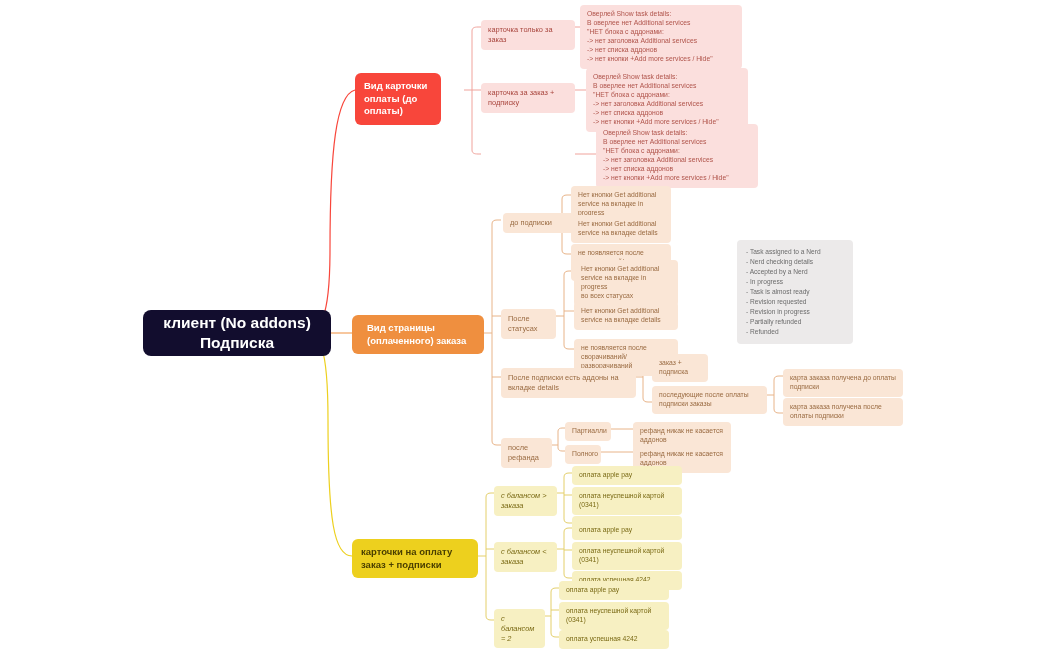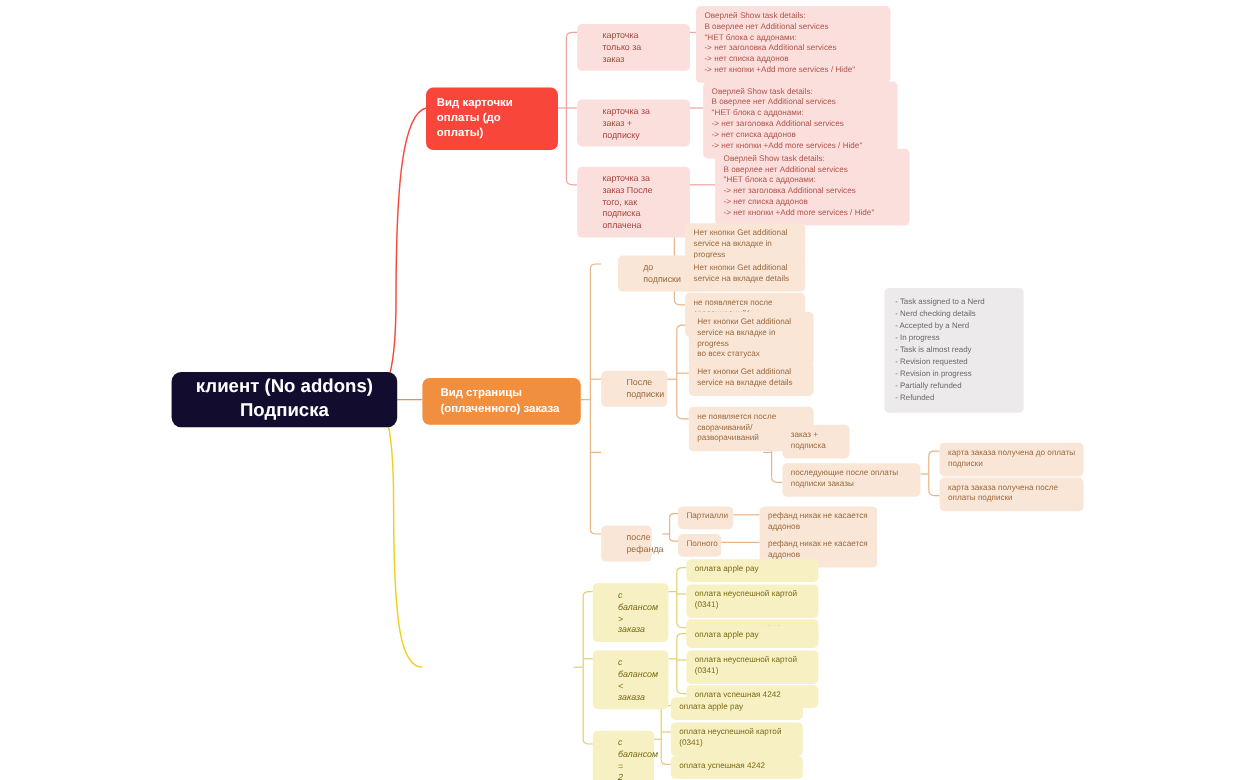--- a/index.html
+++ b/index.html
@@ -18,21 +18,21 @@
     font-size:15.5px;font-weight:700;text-align:center;
     display:flex;align-items:center;justify-content:center;
     padding:8px 10px;
   }
   
   .head{color:#ffffff;font-size:9.5px;font-weight:700;padding:7px 9px;border-radius:6px;}
   .head.red{background:#f8463b;}
   .head.orange{background:#ef8f3f;padding-left:15px;}
   .head.yellow{background:#edd01e;color:#4a3f00;}
   
-  .l2{font-size:7.4px;padding:5px 21px;border-radius:4px;}
+  .l2{font-size:7.4px;padding:5px 7px;border-radius:4px;}
   .l2.red{background:#fbdfdd;color:#a8453d;}
   .l2.orange{background:#fae6d6;color:#9a6b42;}
   .l2.yellow{background:#f7f0c2;color:#7a6a15;font-style:italic;}
   
   .l3{font-size:6.8px;padding:5px 7px;border-radius:4px;}
   .l3.red{background:#fbdfdd;color:#b0544b;}
   .l3.orange{background:#fae6d6;color:#9a6b42;}
   .l3.yellow{background:#f7f0c2;color:#7a6a15;}
   
   .l4{font-size:6.8px;padding:5px 7px;border-radius:4px;background:#fae6d6;color:#9a6b42;}
@@ -121,25 +121,24 @@
     <path d="M545,616 L551,616" stroke="#e4cf6b" stroke-width="1" fill="none"></path>
     <path d="M551,592 L551,633" stroke="#e4cf6b" stroke-width="1" fill="none"></path>
     <path d="M551,592 C551,589 553,588 556,588 L559,588" stroke="#e4cf6b" stroke-width="1" fill="none"></path>
     <path d="M551,610 L559,610" stroke="#e4cf6b" stroke-width="1" fill="none"></path>
     <path d="M551,633 C551,636 553,637 556,637 L559,637" stroke="#e4cf6b" stroke-width="1" fill="none"></path>
   </svg>
 
   <div class="node root" style="left:143px;top:310px;width:188px;height:46px;">клиент (No addons)
 Подписка</div>
 
-  <div class="node head red" style="left:355px;top:73px;width:110px;">Вид карточки оплаты (до оплаты)</div>
+  <div class="node head red" style="left:355px;top:73px;width:86px;">Вид карточки оплаты (до оплаты)</div>
 
   <div class="node l2 red" style="left:481px;top:20px;width:94px;">карточка только за заказ</div>
   <div class="node l2 red" style="left:481px;top:83px;width:94px;">карточка за заказ + подписку</div>
-  <div class="node l2 red" style="left:481px;top:139px;width:94px;">карточка за заказ После того, как подписка оплачена</div>
 
   <div class="node l3 red" style="left:580px;top:5px;width:162px;">Оверлей Show task details:
 В оверлее нет Additional services
 "НЕТ блока с аддонами:
   -&gt; нет заголовка Additional services
   -&gt; нет списка аддонов
   -&gt; нет кнопки +Add more services / Hide"</div>
   <div class="node l3 red" style="left:586px;top:68px;width:162px;">Оверлей Show task details:
 В оверлее нет Additional services
 "НЕТ блока с аддонами:
@@ -148,52 +147,54 @@
   -&gt; нет кнопки +Add more services / Hide"</div>
   <div class="node l3 red" style="left:596px;top:124px;width:162px;">Оверлей Show task details:
 В оверлее нет Additional services
 "НЕТ блока с аддонами:
   -&gt; нет заголовка Additional services
   -&gt; нет списка аддонов
   -&gt; нет кнопки +Add more services / Hide"</div>
 
   <div class="node head orange" style="left:352px;top:315px;width:132px;">Вид страницы (оплаченного) заказа</div>
 
-  <div class="node l2 orange" style="left:515px;top:213px;width:72px;">до подписки</div>
+  <div class="node l2 orange" style="left:503px;top:213px;width:72px;">до подписки</div>
   <div class="node l3 orange" style="left:571px;top:186px;width:100px;">Нет кнопки Get additional service на вкладке in progress</div>
   <div class="node l3 orange" style="left:571px;top:215px;width:100px;">Нет кнопки Get additional service на вкладке details</div>
   <div class="node l3 orange" style="left:571px;top:244px;width:100px;">не появляется после сворачиваний/ разворачиваний</div>
 
-  <div class="node l2 orange" style="left:501px;top:309px;width:55px;">После подписки</div>
+  <div class="node l2 orange" style="left:501px;top:309px;width:55px;">После статусах</div>
   <div class="node l3 orange" style="left:574px;top:260px;width:104px;">Нет кнопки Get additional service на вкладке in progress
 во всех статусах</div>
   <div class="node l3 orange" style="left:574px;top:302px;width:104px;">Нет кнопки Get additional service на вкладке details</div>
   <div class="node l3 orange" style="left:574px;top:339px;width:104px;">не появляется после сворачиваний/ разворачиваний</div>
 
+  <div class="node l2 orange" style="left:501px;top:368px;width:135px;">После подписки есть аддоны на вкладке details</div>
   <div class="node l3 orange" style="left:652px;top:354px;width:56px;">заказ + подписка</div>
   <div class="node l3 orange" style="left:652px;top:386px;width:115px;">последующие после оплаты подписки заказы</div>
   <div class="node l4" style="left:783px;top:369px;width:120px;">карта заказа получена до оплаты подписки</div>
   <div class="node l4" style="left:783px;top:398px;width:120px;">карта заказа получена после оплаты подписки</div>
 
-  <div class="node l2 orange" style="left:501px;top:438px;width:30px;">после рефанда</div>
+  <div class="node l2 orange" style="left:501px;top:438px;width:51px;">после рефанда</div>
   <div class="node l3 orange" style="left:565px;top:422px;width:46px;">Партиалли</div>
   <div class="node l3 orange" style="left:565px;top:445px;width:36px;">Полного</div>
   <div class="node l4" style="left:633px;top:422px;width:98px;">рефанд никак не касается аддонов</div>
   <div class="node l4" style="left:633px;top:445px;width:98px;">рефанд никак не касается аддонов</div>
 
   <div class="statuses" style="left:737px;top:240px;width:98px;">- Task assigned to a Nerd
 - Nerd checking details
 - Accepted by a Nerd
 - In progress
 - Task is almost ready
 - Revision requested
 - Revision in progress
 - Partially refunded
 - Refunded</div>
 
+  <div class="node head yellow" style="left:352px;top:539px;width:126px;">карточки на оплату заказ + подписки</div>
 
   <div class="node l2 yellow" style="left:494px;top:486px;width:63px;">с балансом &gt; заказа</div>
   <div class="node l3 yellow" style="left:572px;top:466px;width:110px;">оплата apple pay</div>
   <div class="node l3 yellow" style="left:572px;top:487px;width:110px;">оплата неуспешной картой (0341)</div>
   <div class="node l3 yellow" style="left:572px;top:516px;width:110px;">оплата успешная 4242</div>
 
   <div class="node l2 yellow" style="left:494px;top:542px;width:63px;">с балансом &lt; заказа</div>
   <div class="node l3 yellow" style="left:572px;top:521px;width:110px;">оплата apple pay</div>
   <div class="node l3 yellow" style="left:572px;top:542px;width:110px;">оплата неуспешной картой (0341)</div>
   <div class="node l3 yellow" style="left:572px;top:571px;width:110px;">оплата успешная 4242</div>

